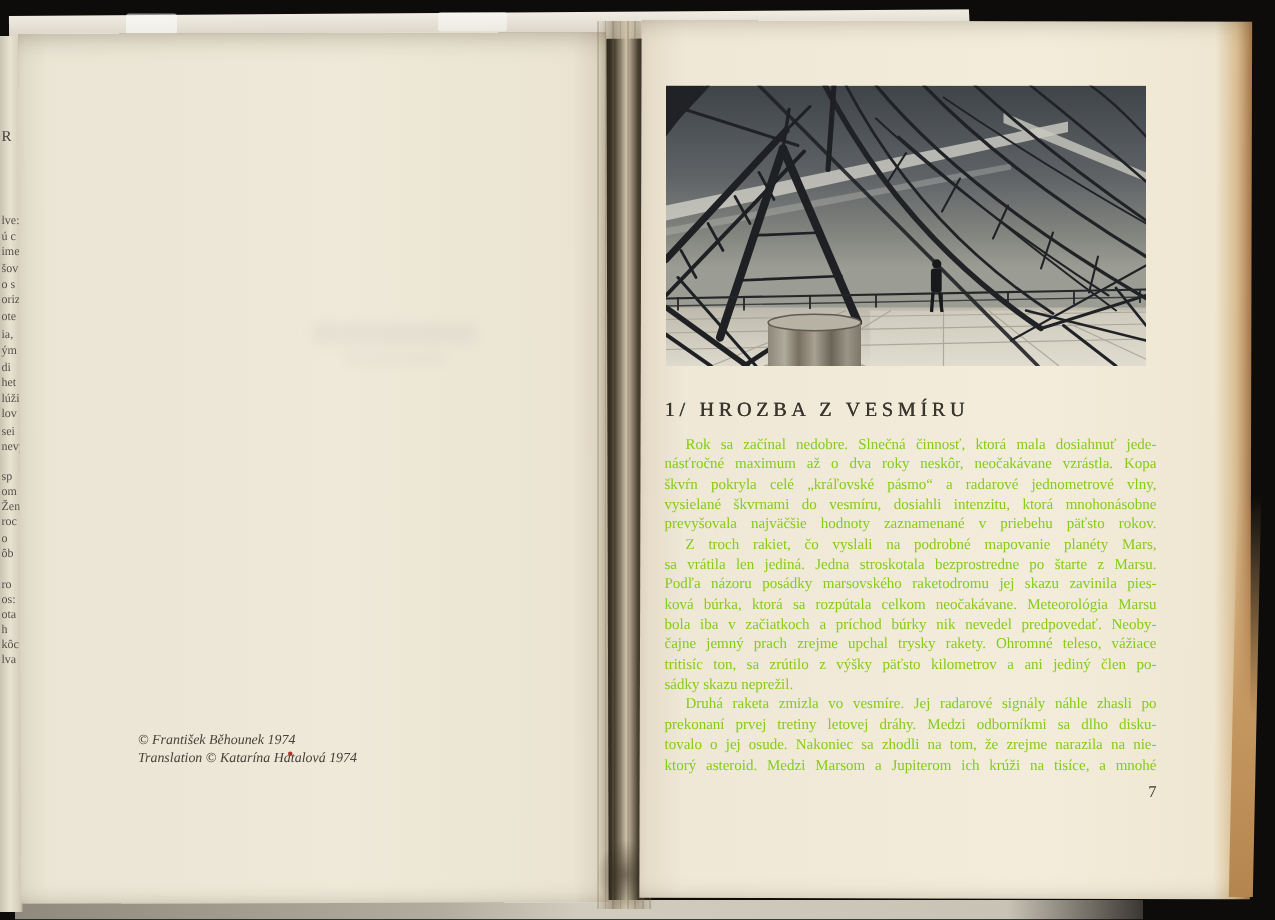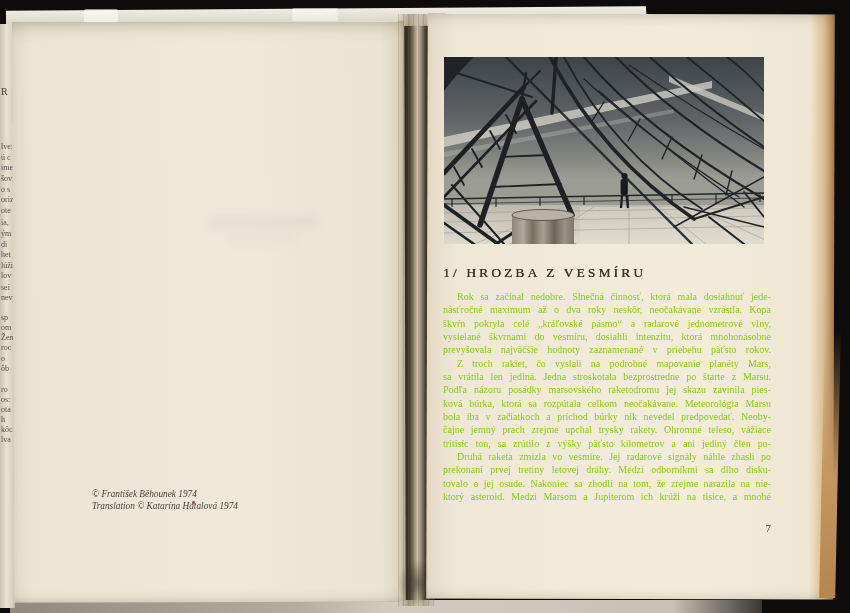--- a/index.html
+++ b/index.html
@@ -281,20 +281,21 @@
       <div class="bl">škvŕn pokryla celé „kráľovské pásmo“ a radarové jednometrové vlny,</div>
       <div class="bl">vysielané škvrnami do vesmíru, dosiahli intenzitu, ktorá mnohonásobne</div>
       <div class="bl">prevyšovala najväčšie hodnoty zaznamenané v priebehu päťsto rokov.</div>
       <div class="bl ind">Z troch rakiet, čo vyslali na podrobné mapovanie planéty Mars,</div>
       <div class="bl">sa vrátila len jediná. Jedna stroskotala bezprostredne po štarte z Marsu.</div>
       <div class="bl">Podľa názoru posádky marsovského raketodromu jej skazu zavinila pies-</div>
       <div class="bl">ková búrka, ktorá sa rozpútala celkom neočakávane. Meteorológia Marsu</div>
       <div class="bl">bola iba v začiatkoch a príchod búrky nik nevedel predpovedať. Neoby-</div>
       <div class="bl">čajne jemný prach zrejme upchal trysky rakety. Ohromné teleso, vážiace</div>
       <div class="bl">tritisíc ton, sa zrútilo z výšky päťsto kilometrov a ani jediný člen po-</div>
+      <div class="bl short">sádky skazu neprežil.</div>
       <div class="bl ind">Druhá raketa zmizla vo vesmíre. Jej radarové signály náhle zhasli po</div>
       <div class="bl">prekonaní prvej tretiny letovej dráhy. Medzi odborníkmi sa dlho disku-</div>
       <div class="bl">tovalo o jej osude. Nakoniec sa zhodli na tom, že zrejme narazila na nie-</div>
       <div class="bl">ktorý asteroid. Medzi Marsom a Jupiterom ich krúži na tisíce, a mnohé</div>
     </div>
 
   <div class="abs page-number">7</div>
 
 </div>
 

